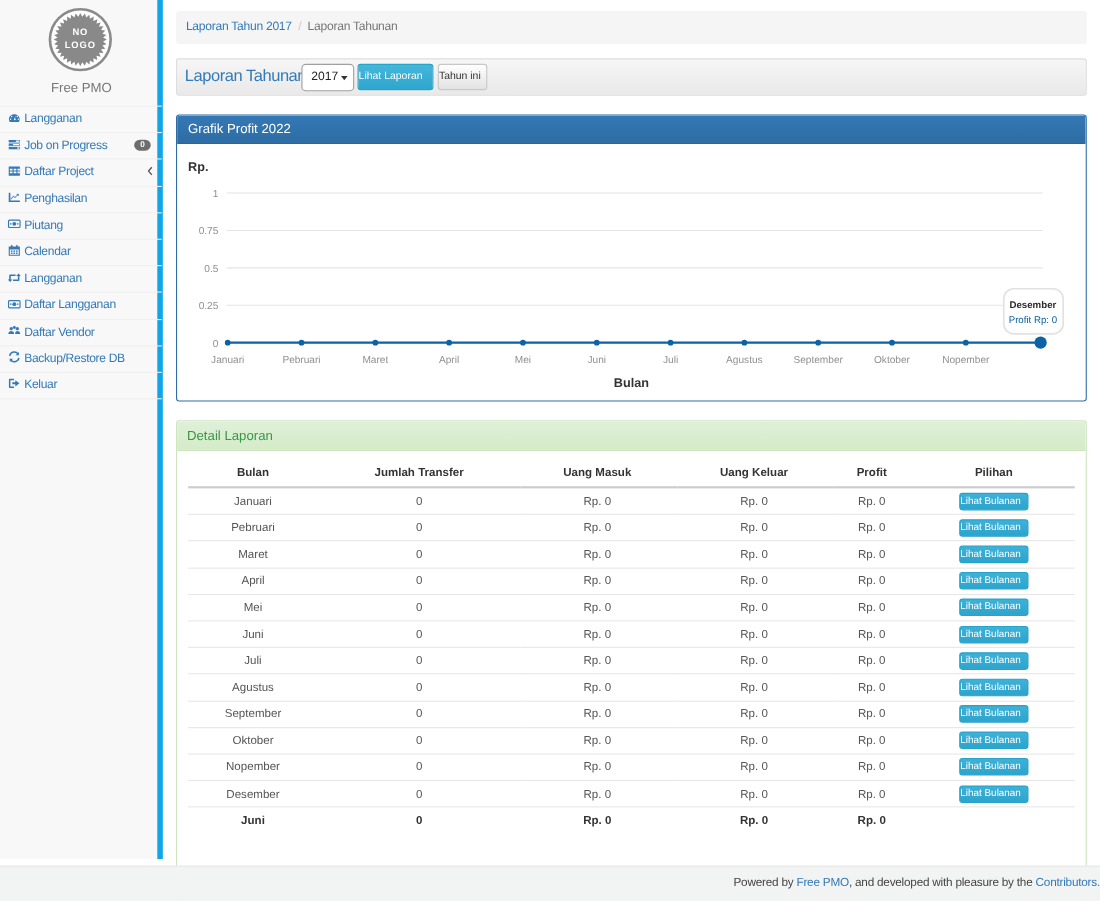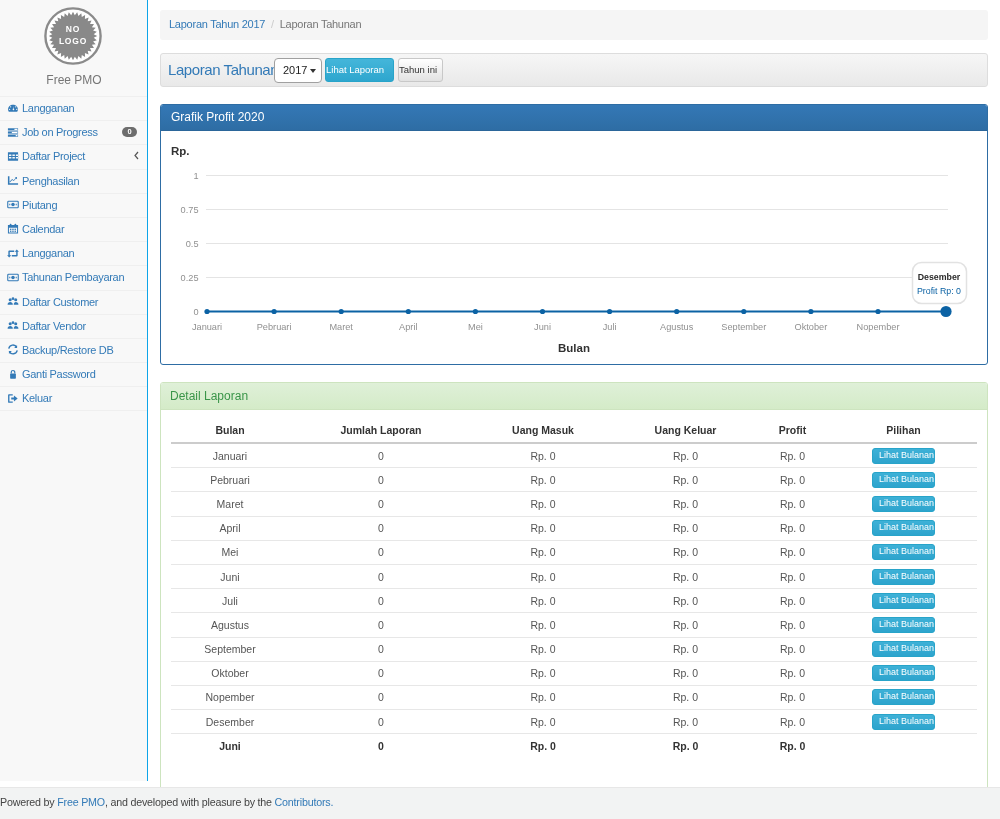--- a/index.html
+++ b/index.html
@@ -1,17 +1,17 @@
 <!DOCTYPE html>
 <html><head><meta charset="utf-8">
 <style>
 html,body{margin:0;padding:0}
 body{width:1000px;height:819px;position:relative;font-family:"Liberation Sans",sans-serif;background:#fff;overflow:hidden}
 a{text-decoration:none}
-#sidebar{position:absolute;left:0;top:0;width:148px;height:781px;background:#f8f8f8;border-right:1px solid #0ea5e9;box-sizing:border-box}
+#sidebar{position:absolute;left:0;top:0;width:148px;height:781px;background:#f8f8f8;border-right:5px solid #0ea5e9;box-sizing:border-box}
 #logo{position:absolute;left:43px;top:6px}
 #brand{position:absolute;left:0;top:73px;width:148px;text-align:center;font-size:12px;color:#767676}
 #menu{position:absolute;left:0;top:96px;width:147px}
 .mi{position:relative;height:23.2px;border-top:1px solid #efefef;line-height:23.4px;font-size:11px;letter-spacing:-0.3px;color:#337ab7;padding-left:7px;box-sizing:content-box}
 .mi:last-child{border-bottom:1px solid #efefef}
 .mi .ic{display:inline-block;width:12px;height:11px;vertical-align:-1.5px;margin-right:3px;letter-spacing:0}.mi .ic svg{width:12px;height:11px}
 .badge0{position:absolute;right:10px;top:5.5px;width:15px;height:10.5px;background:#6d6d6d;border-radius:6px;color:#fff;font-size:7.5px;font-weight:bold;text-align:center;line-height:10.5px;letter-spacing:0}
 .chev{position:absolute;right:8px;top:5.5px;width:5px;height:9px}.chev svg{display:block}
 #main{position:absolute;left:149px;top:0;width:851px}
 .bcrumb{position:absolute;left:11px;top:10px;width:828px;height:30px;background:#f5f5f5;border-radius:3px;box-sizing:border-box;line-height:28px;padding-left:9px;font-size:11px;letter-spacing:-0.25px;color:#777}
@@ -30,22 +30,22 @@
 .cpanel .hd{height:25px;background:linear-gradient(#3478b6,#2e6da4);border-bottom:1px solid #2b669a;border-radius:2px 2px 0 0;color:#fff;font-size:12px;line-height:25px;padding-left:10px}
 .dpanel{position:absolute;left:11px;top:382px;width:828px;height:445px;border:1px solid #cde4bf;border-radius:3px;box-sizing:border-box;background:#fff}
 .dpanel .hd{height:26px;background:linear-gradient(#dff0d8,#d4ebc8);border-bottom:1px solid #cde4bf;border-radius:2px 2px 0 0;color:#3a9549;font-size:12px;line-height:26px;padding-left:9px}
 table.rpt{position:absolute;left:10px;top:8px;width:806px;border-collapse:collapse;table-layout:fixed;font-size:10.5px;color:#555}
 table.rpt th{font-weight:bold;color:#333;border-bottom:2px solid #ccc;height:24px;padding:0}
 table.rpt td{border-top:1px solid #e7e7e7;height:23.2px;padding:0}
 table.rpt tr.first td{border-top:none}
 table.rpt .c{text-align:center}
 table.rpt .r{text-align:center;padding-right:3px}
 table.rpt tr.total td{font-weight:bold;color:#333}
-.btn-xs{display:inline-block;width:63px;height:16px;box-sizing:border-box;background:linear-gradient(#3eb1d7,#2da4cd);border:1px solid #28a4c9;border-radius:3px;color:#fff;font-size:9px;line-height:13.5px;text-align:right}
-#footer{position:absolute;left:0;top:787px;width:1000px;height:32px;background:#f2f3f3;border-top:1px solid #e7e7e7;box-sizing:border-box;text-align:left;font-size:10.7px;letter-spacing:-0.2px;color:#444;line-height:29px}
+.btn-xs{display:inline-block;width:63px;height:16px;box-sizing:border-box;background:linear-gradient(#3eb1d7,#2da4cd);border:1px solid #28a4c9;border-radius:3px;color:#fff;font-size:9px;line-height:13.5px;text-align:left}
+#footer{position:absolute;left:0;top:787px;width:1000px;height:32px;background:#f2f3f3;border-top:1px solid #e7e7e7;box-sizing:border-box;text-align:right;font-size:10.7px;letter-spacing:-0.2px;color:#444;line-height:29px}
 #footer a{color:#337ab7}
 .ic svg{display:block}
 </style></head>
 <body>
 <div id="sidebar">
 <svg id="logo" width="60" height="60" viewBox="0 0 60 60">
 <circle cx="30" cy="30" r="27.6" fill="#fff" stroke="#8b8b8b" stroke-width="2.4"></circle>
 <polygon fill="#898989" points="30.0,5.8 31.8,9.3 34.2,6.2 35.4,9.9 38.3,7.3 38.8,11.1 42.1,9.0 41.9,13.0 45.6,11.5 44.7,15.3 48.5,14.4 47.0,18.1 51.0,17.9 48.9,21.2 52.7,21.7 50.1,24.6 53.8,25.8 50.7,28.2 54.2,30.0 50.7,31.8 53.8,34.2 50.1,35.4 52.7,38.3 48.9,38.8 51.0,42.1 47.0,41.9 48.5,45.6 44.7,44.7 45.6,48.5 41.9,47.0 42.1,51.0 38.8,48.9 38.3,52.7 35.4,50.1 34.2,53.8 31.8,50.7 30.0,54.2 28.2,50.7 25.8,53.8 24.6,50.1 21.7,52.7 21.2,48.9 17.9,51.0 18.1,47.0 14.4,48.5 15.3,44.7 11.5,45.6 13.0,41.9 9.0,42.1 11.1,38.8 7.3,38.3 9.9,35.4 6.2,34.2 9.3,31.8 5.8,30.0 9.3,28.2 6.2,25.8 9.9,24.6 7.3,21.7 11.1,21.2 9.0,17.9 13.0,18.1 11.5,14.4 15.3,15.3 14.4,11.5 18.1,13.0 17.9,9.0 21.2,11.1 21.7,7.3 24.6,9.9 25.8,6.2 28.2,9.3"></polygon>
 <text x="30" y="25.5" text-anchor="middle" fill="#fff" font-size="8.5" font-weight="bold" letter-spacing="0.8">NO</text>
 <text x="30" y="37.5" text-anchor="middle" fill="#fff" font-size="8.5" font-weight="bold" letter-spacing="0.8">LOGO</text>
@@ -98,63 +98,50 @@
             </g>
           </svg></span><span>Calendar</span></div>
       <div class="mi"><span class="ic"><svg width="14" height="13" viewBox="0 0 14 13">
             <path fill="#337ab7" d="M3.2 8.5V4.7h5.2V3H2.9c-.8 0-1.4.4-1.4 1.2v4.3H0l2.5 2.7L5 8.5zM10.8 4.5v3.8H5.6V10h5.5c.8 0 1.4-.4 1.4-1.2V4.5H14L11.5 1.8 9 4.5z"></path>
           </svg></span><span>Langganan</span></div>
       <div class="mi"><span class="ic"><svg width="14" height="13" viewBox="0 0 14 13">
             <rect x="0.8" y="2.6" width="12.4" height="7.8" rx="1" fill="none" stroke="#337ab7" stroke-width="1.3"></rect>
             <circle cx="7" cy="6.5" r="2.1" fill="#337ab7"></circle>
             <rect x="2.6" y="5.6" width="1.2" height="1.8" fill="#337ab7"></rect>
             <rect x="10.2" y="5.6" width="1.2" height="1.8" fill="#337ab7"></rect>
-          </svg></span><span>Tahunan Pembayaran</span></div>
-      <div class="mi"><span class="ic"><svg width="15" height="13" viewBox="0 0 15 13">
-            <g fill="#337ab7">
-              <circle cx="4" cy="4.4" r="1.9"></circle>
-              <path d="M.7 10.5c0-2 1.5-3.4 3.3-3.4s3.3 1.4 3.3 3.4z"></path>
-              <circle cx="10.9" cy="4.4" r="1.9"></circle>
-              <path d="M8.4 10.5c0-2 1.1-3.4 2.6-3.4 1.8 0 3.3 1.4 3.3 3.4z"></path>
-              <circle cx="7.5" cy="3" r="1.7"></circle>
-            </g>
-          </svg></span><span>Daftar Customer</span></div>
+          </svg></span><span>Daftar Langganan</span></div>
       <div class="mi"><span class="ic"><svg width="15" height="13" viewBox="0 0 15 13">
             <g fill="#337ab7">
               <circle cx="4" cy="4.4" r="1.9"></circle>
               <path d="M.7 10.5c0-2 1.5-3.4 3.3-3.4s3.3 1.4 3.3 3.4z"></path>
               <circle cx="10.9" cy="4.4" r="1.9"></circle>
               <path d="M8.4 10.5c0-2 1.1-3.4 2.6-3.4 1.8 0 3.3 1.4 3.3 3.4z"></path>
               <circle cx="7.5" cy="3" r="1.7"></circle>
             </g>
           </svg></span><span>Daftar Vendor</span></div>
       <div class="mi"><span class="ic"><svg width="14" height="13" viewBox="0 0 14 13">
             <path fill="none" stroke="#337ab7" stroke-width="1.6" d="M12 7.6a5 5 0 0 1-9.4 1.2M2 5.4A5 5 0 0 1 11.4 4"></path>
             <path fill="#337ab7" d="M11.8 1.2v3.4H8.4zM2.2 11.8V8.4h3.4z"></path>
           </svg></span><span>Backup/Restore DB</span></div>
       <div class="mi"><span class="ic"><svg width="14" height="13" viewBox="0 0 14 13">
-            <rect x="3.6" y="5.4" width="6.8" height="6" rx="0.8" fill="#337ab7"></rect>
-            <path fill="none" stroke="#337ab7" stroke-width="1.4" d="M4.9 5.4V3.9a2.1 2.1 0 1 1 4.2 0v1.5"></path>
-          </svg></span><span>Ganti Password</span></div>
-      <div class="mi"><span class="ic"><svg width="14" height="13" viewBox="0 0 14 13">
             <path fill="#337ab7" d="M6.7 11.5H2.2a1 1 0 0 1-1-1v-8a1 1 0 0 1 1-1h4.5v1.6H2.8v6.8h3.9z"></path>
             <path fill="#337ab7" d="M8.1 3.1l4.4 3.4-4.4 3.4V7.6H4.9V5.4h3.2z"></path>
           </svg></span><span>Keluar</span></div>
     </div>
 </div>
 <div id="main">
 <div class="bcrumb"><a>Laporan Tahun 2017</a><span class="sep"> / </span>Laporan Tahunan</div>
 <div class="fpanel">
   <span class="lbl">Laporan Tahunan per</span>
   <span class="sel">2017<span class="car"></span></span>
   <span class="btn btn-info" id="btn-lihat">Lihat Laporan</span>
   <span class="btn btn-default" id="btn-tahun">Tahun ini</span>
 </div>
 <div class="cpanel">
-  <div class="hd">Grafik Profit 2020</div>
+  <div class="hd">Grafik Profit 2022</div>
   <div style="position:relative">
   <svg width="826" height="234" viewBox="0 0 826 234" font-family="Liberation Sans,sans-serif">
     <text x="10" y="24" font-size="11.5" font-weight="bold" fill="#333">Rp.</text>
     <g stroke="#e4e4e4" stroke-width="1">
       <line x1="45" y1="44.5" x2="787" y2="44.5"></line>
       <line x1="45" y1="78.5" x2="787" y2="78.5"></line>
       <line x1="45" y1="112.5" x2="787" y2="112.5"></line>
       <line x1="45" y1="146.5" x2="787" y2="146.5"></line>
       <line x1="45" y1="180.5" x2="787" y2="180.5"></line>
     </g>
@@ -210,21 +197,21 @@
             <col style="width:118px">
             <col style="width:184px">
             <col style="width:143px">
             <col style="width:142px">
             <col style="width:72px">
             <col style="width:147px">
           </colgroup>
           <tbody>
             <tr>
               <th class="c">Bulan</th>
-              <th class="c">Jumlah Laporan</th>
+              <th class="c">Jumlah Transfer</th>
               <th class="r">Uang Masuk</th>
               <th class="r">Uang Keluar</th>
               <th class="r">Profit</th>
               <th class="c">Pilihan</th>
             </tr>
             <tr class="first">
               <td class="c">Januari</td>
               <td class="c">0</td>
               <td class="r">Rp. 0</td>
               <td class="r">Rp. 0</td>

